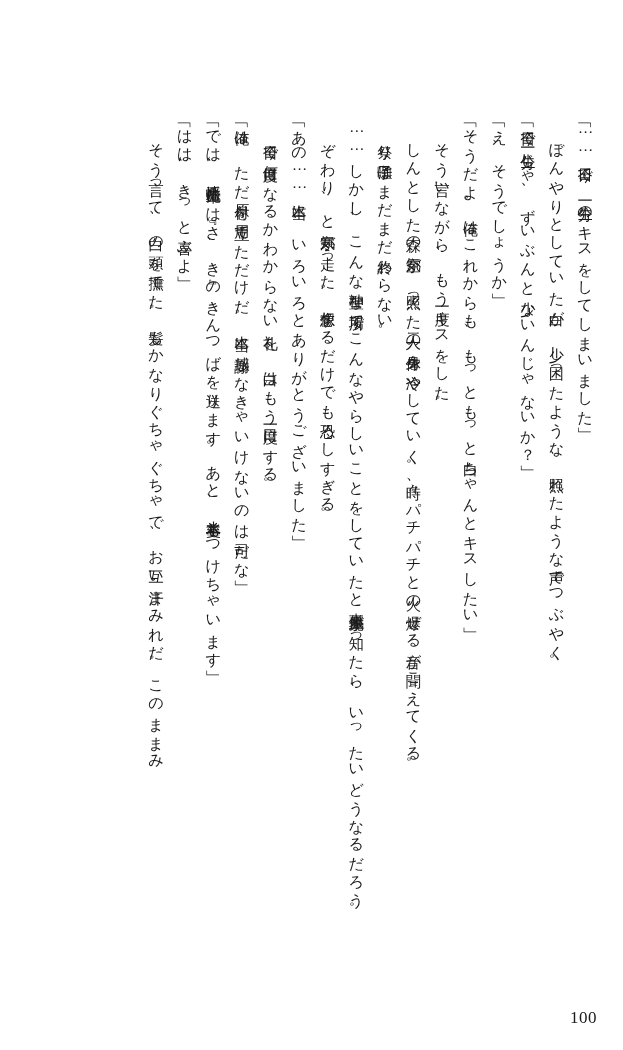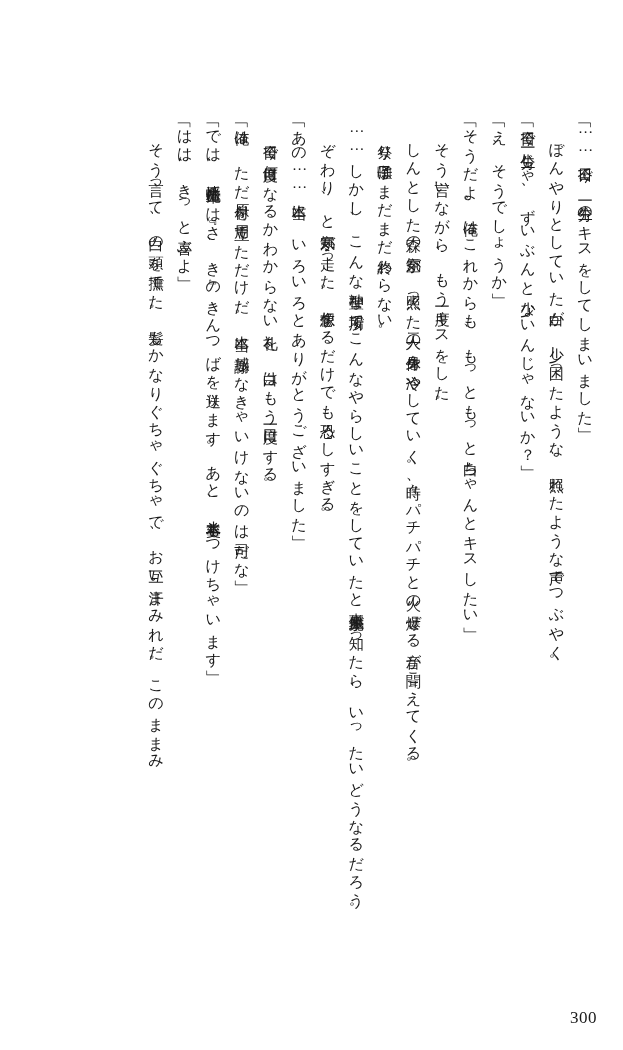--- a/index.html
+++ b/index.html
@@ -72,15 +72,15 @@
     <p class="para">……しかし、こんな神聖な場所でこんなやらしいことをしていたと東儀先輩が知ったら、いったいどうなるだろう。</p>
     <p class="para indent">ぞわり、と寒気が走った。想像するだけでも恐ろしすぎる。</p>
     <p class="para">「あの……本当に、いろいろとありがとうございました」</p>
     <p class="para indent">今日で何度目になるかわからない礼を、白はもう一度口にする。</p>
     <p class="para">「俺は、ただ原付を用立てただけだ。本当に感謝しなきゃいけないのは司だな」</p>
     <p class="para">「では、八幡平先輩には『さ、き』のきんつばを送ります。あと、水羊羹もつけちゃいます」</p>
     <p class="para">「はは、きっと喜ぶよ」</p>
     <p class="para indent">そう言って、白の頭を撫でた。髪もかなりぐちゃぐちゃで、お互い汗まみれだ。このままみ</p>
   </div>
 
-  <div class="page-number">300</div>
+  <div class="page-number">100</div>
 
 </div>
 
 </body></html>

